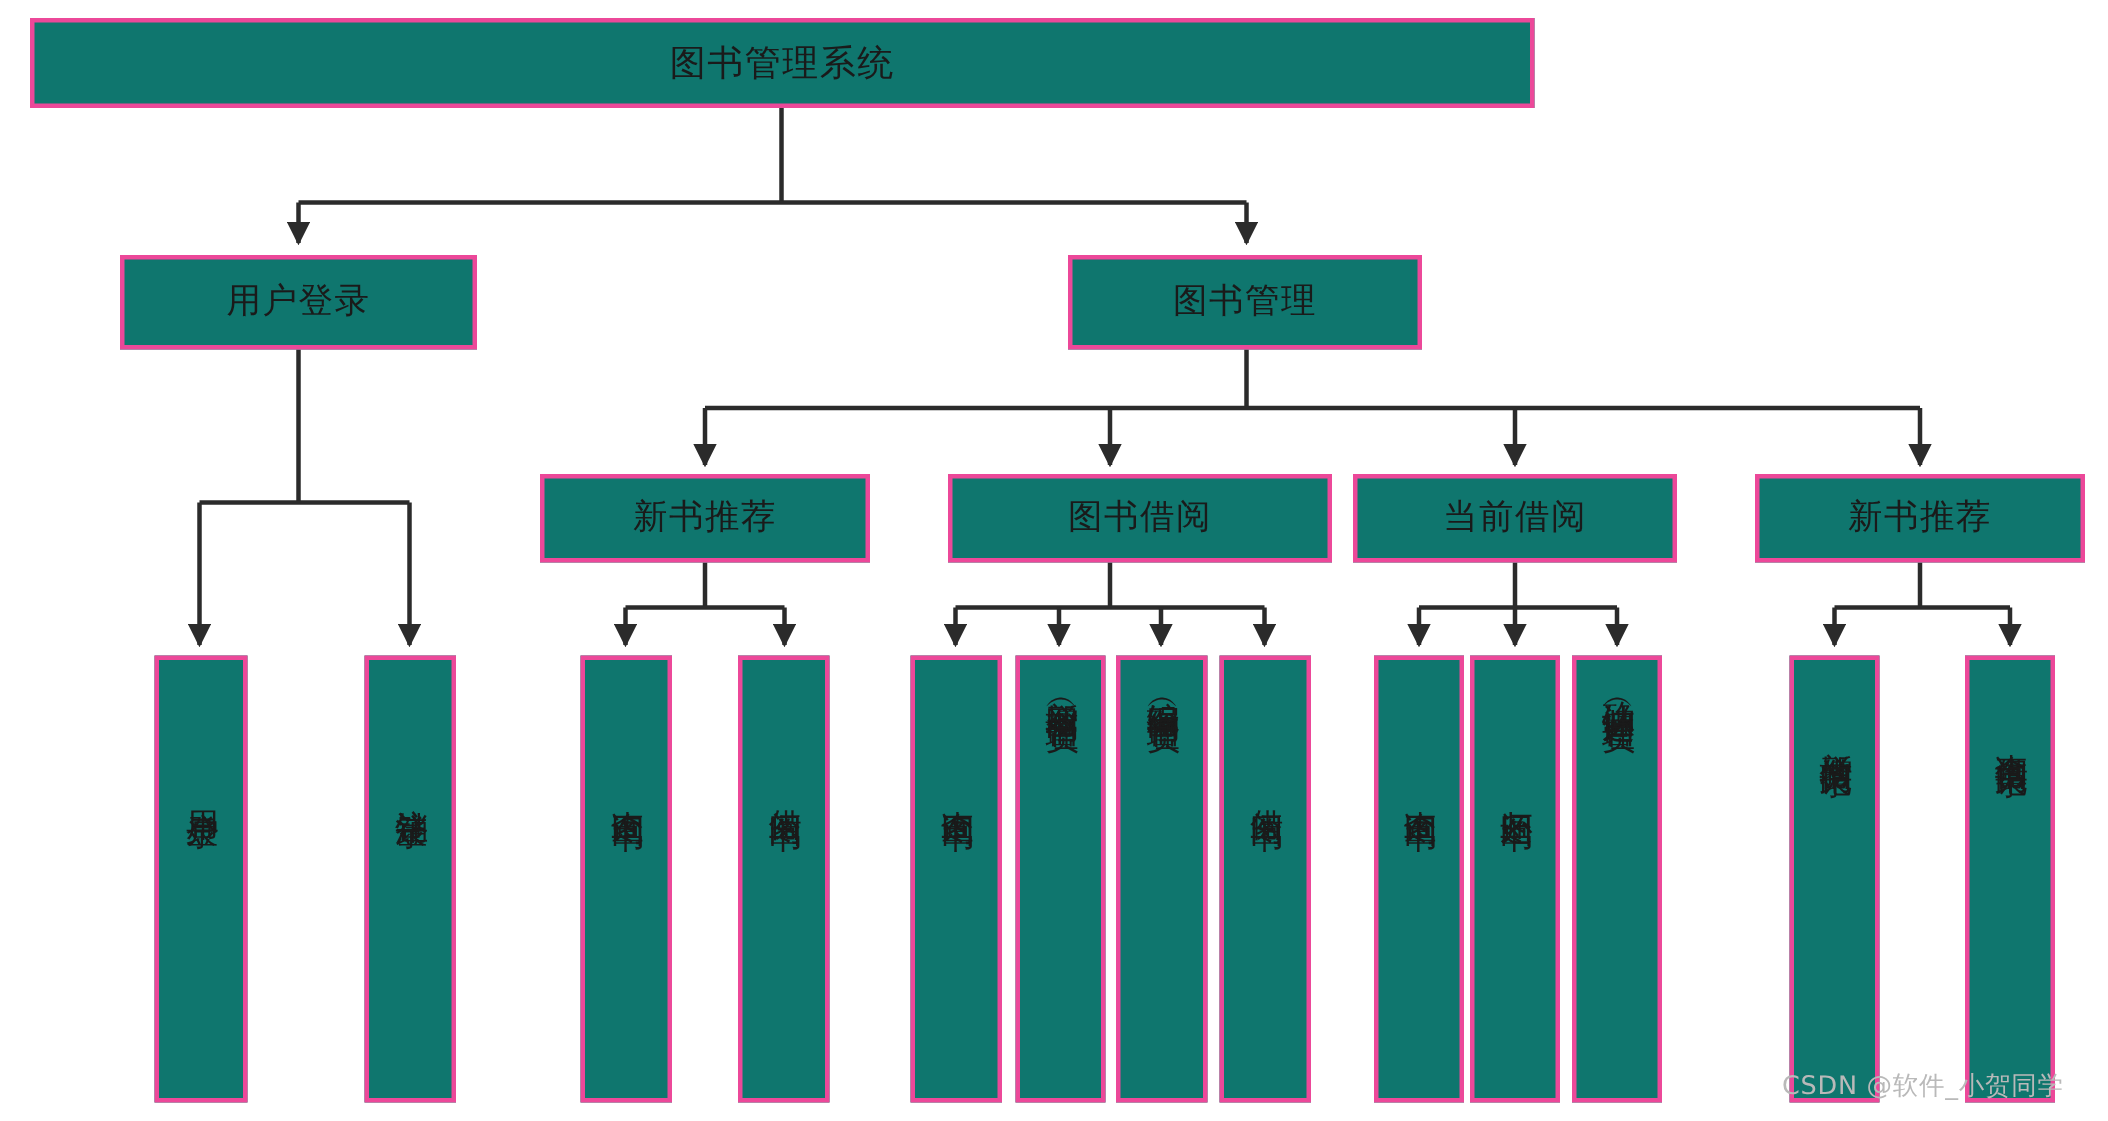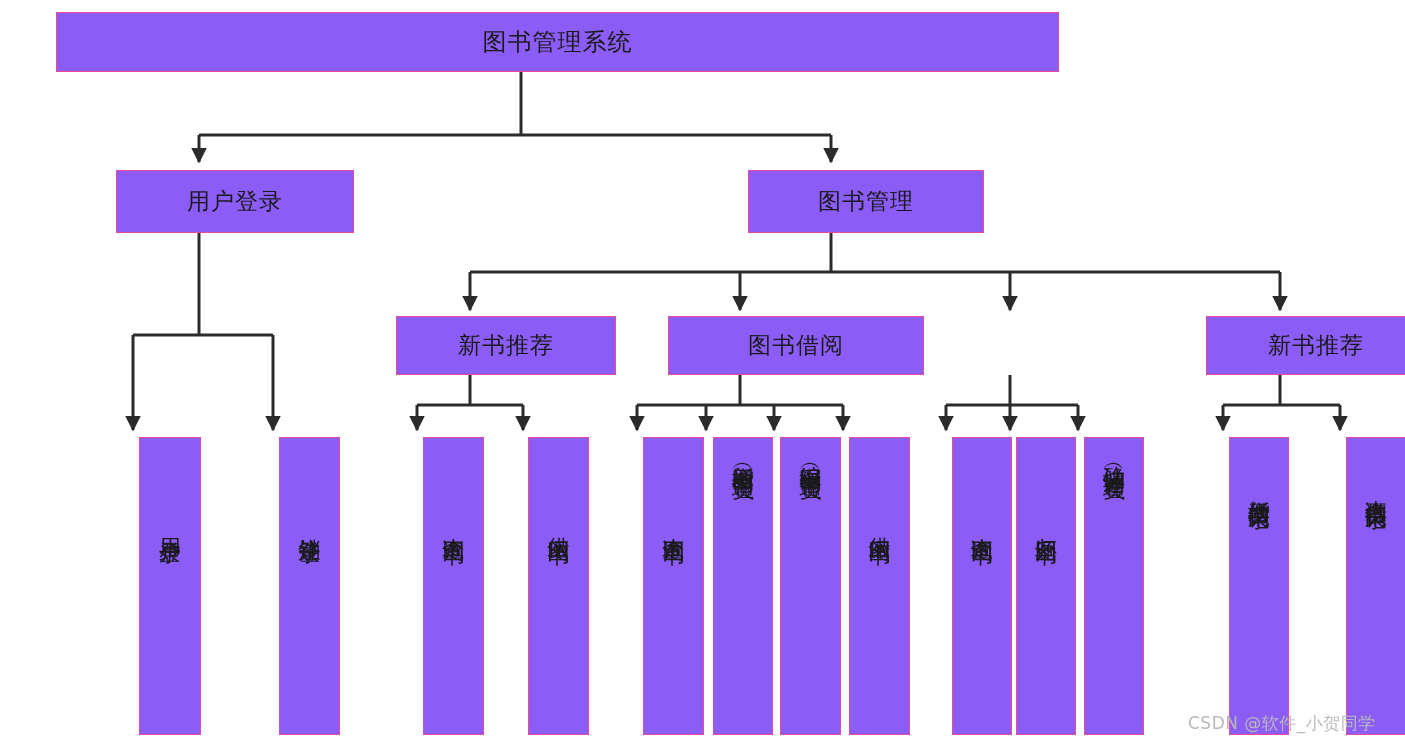--- a/index.html
+++ b/index.html
@@ -20,28 +20,27 @@
     position: absolute;
     left: 0;
     top: 0;
     width: 1405px;
     height: 747px;
     pointer-events: none;
   }
   .node {
     position: absolute;
     box-sizing: border-box;
-    border: 1px solid #ec4899;
-    background: #8b5cf6;
+    border: 3px solid #ec4899;
+    background: #0f766e;
     display: flex;
     align-items: center;
     justify-content: center;
     color: #1a1a1a;
     z-index: 2;
-    margin-left: 36px;
   }
   .node.h {
     font-size: 23px;
     letter-spacing: 1px;
     line-height: 1.1;
   }
   .node.root {
     font-size: 24px;
   }
   .node.v {
@@ -142,20 +141,23 @@
   </div>
 
   <div class="node h" style="left:360px; top:316px; width:220px; height:59px;">
     <span>新书推荐</span>
   </div>
 
   <div class="node h" style="left:632px; top:316px; width:256px; height:59px;">
     <span>图书借阅</span>
   </div>
 
+  <div class="node h" style="left:902px; top:316px; width:216px; height:59px;">
+    <span>当前借阅</span>
+  </div>
 
   <div class="node h" style="left:1170px; top:316px; width:220px; height:59px;">
     <span>新书推荐</span>
   </div>
 
   <div class="node v" style="left:103px; top:437px; width:62px; height:298px;">
     <span class="vtext mid">用户登录</span>
   </div>
 
   <div class="node v" style="left:243px; top:437px; width:61px; height:298px;">

